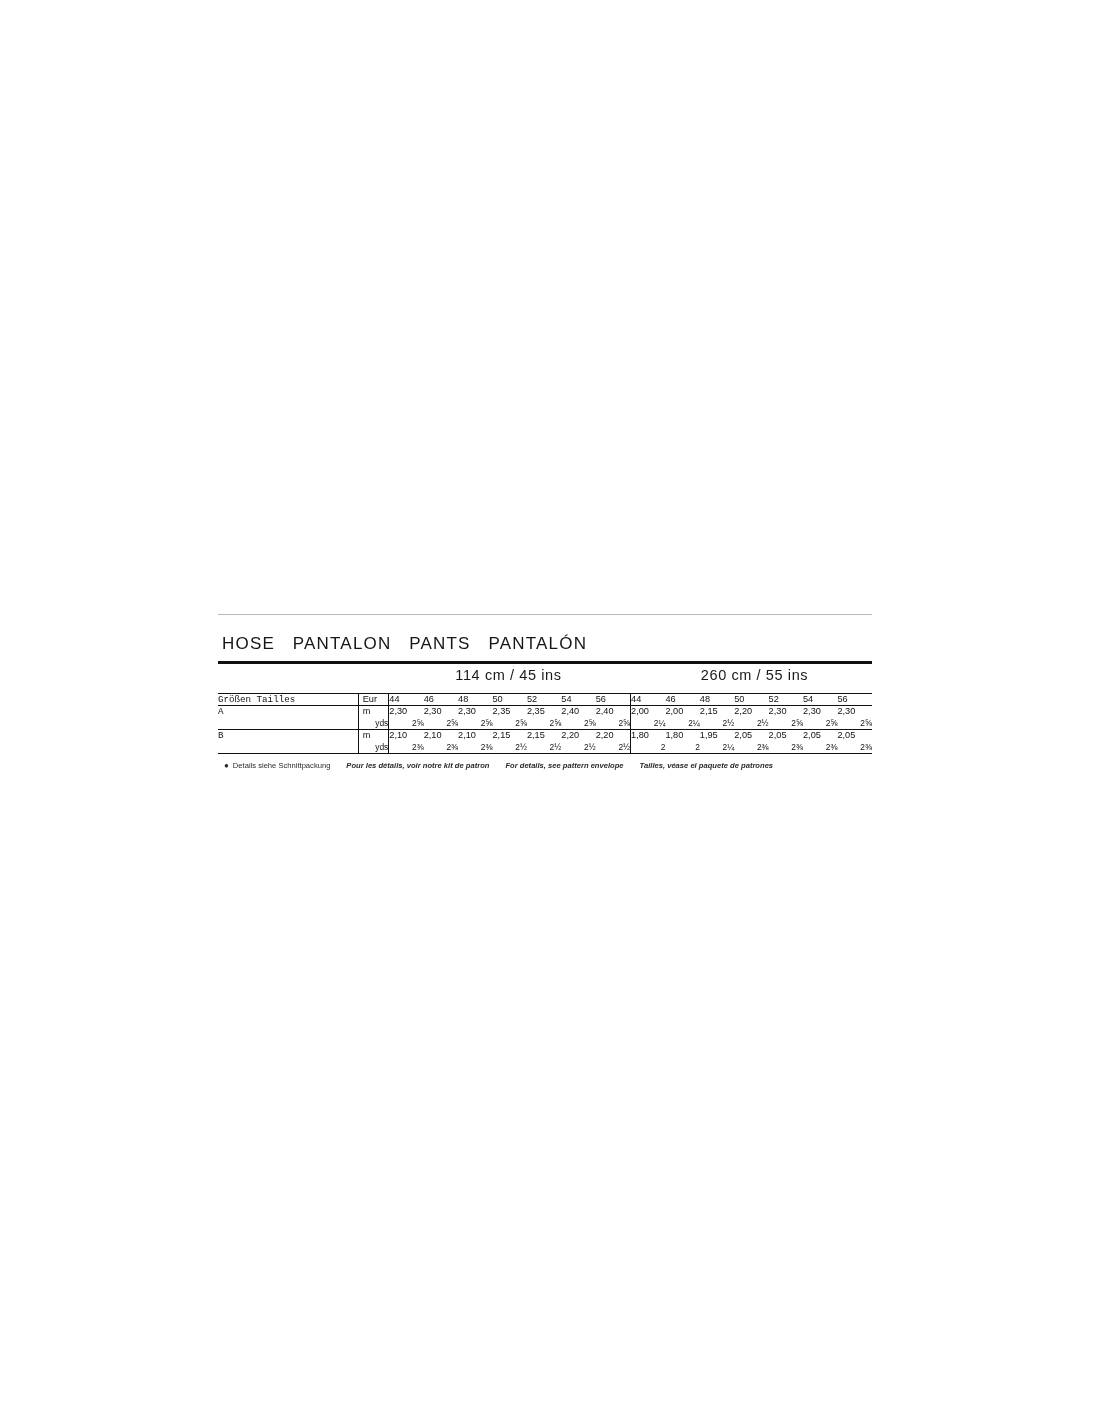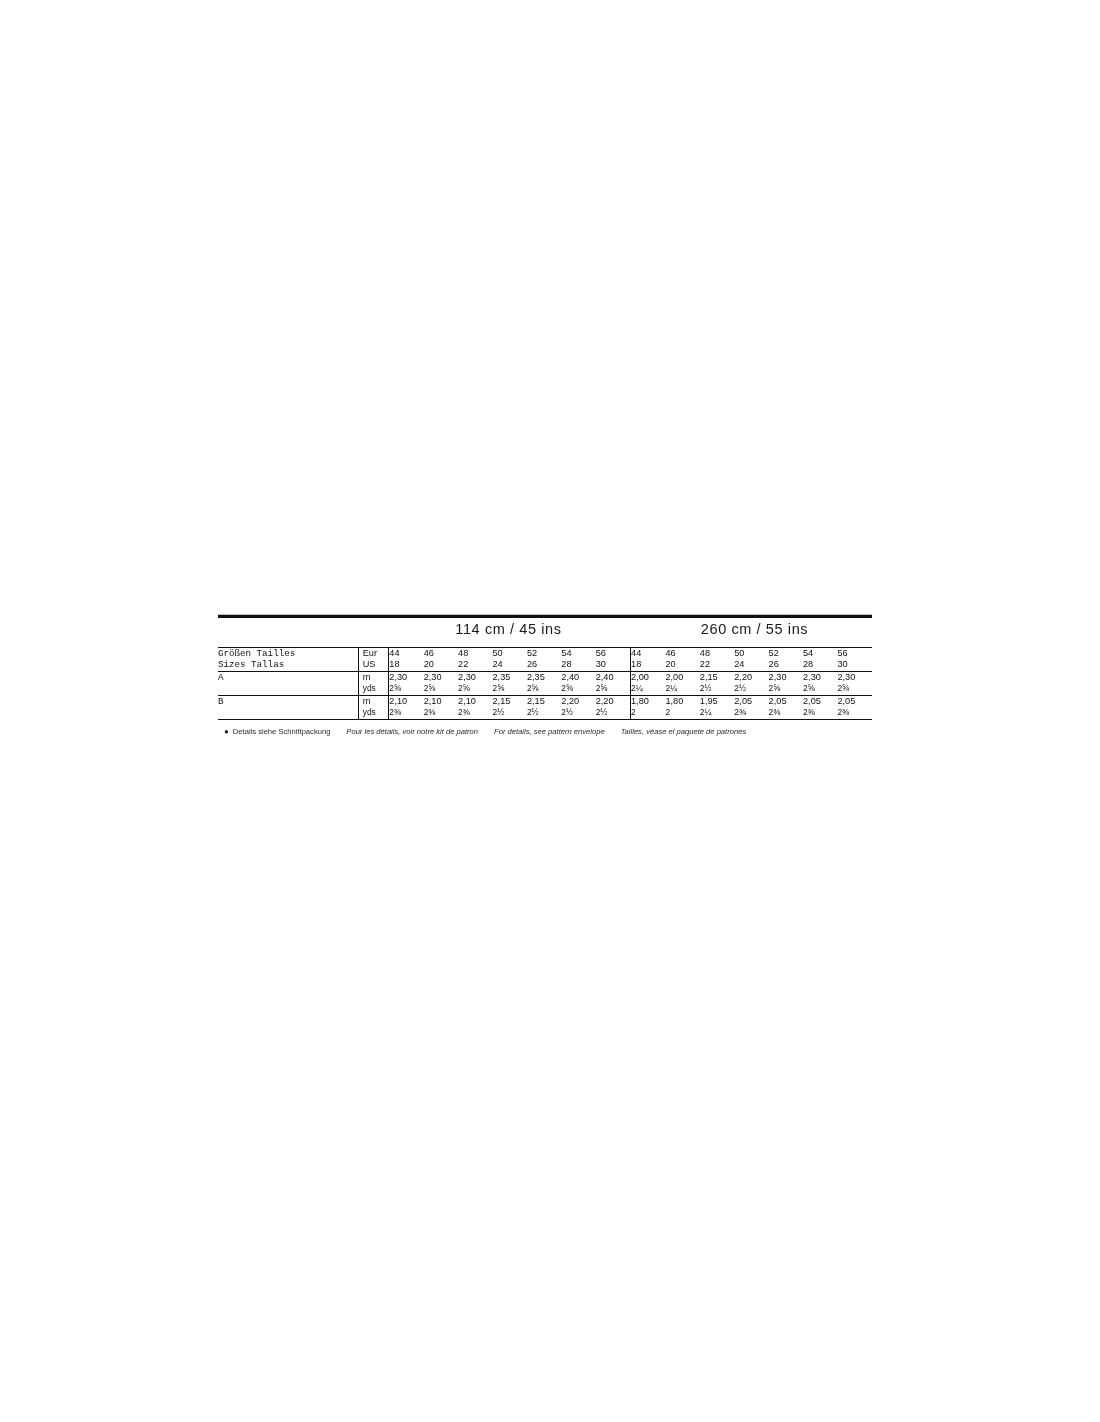--- a/index.html
+++ b/index.html
@@ -97,44 +97,46 @@
     border-left: 1.1px solid #111;
   }
   td.unit.sep {
     border-left: 1.1px solid #111;
     padding-left: 4px;
     margin-top: 48px;
   }
 
   .sub {
     font-size: 8.4px;
+    text-align: right;
   }
 
   .footnote {
     margin-top: 7px;
     font-size: 7.6px;
     color: #2a2a2a;
     display: flex;
     align-items: baseline;
     padding-left: 6px;
   }
   .footnote .dot {
     font-size: 8px;
     margin-right: 4px;
   }
   .footnote .fn-item { margin-right: 16px; font-style: normal; }
-  .footnote .fn-item.it { font-style: italic; }
+  .footnote .fn-item.it { font-style: italic; font-weight: bold; }
 </style>
 </head>
 <body>
 
 <div class="sheet">
 
   <div class="top-rule"></div>
 
+  <div class="title">HOSE   PANTALON   PANTS   PANTALÓN</div>
 
   <div class="heavy-rule"></div>
 
   <div class="widths">
     <div class="spacer-a"></div>
     <div class="w-label w1">114 cm / 45 ins</div>
     <div class="w-gap"></div>
     <div class="w-label w2">260 cm / 55 ins</div>
   </div>
 
@@ -156,38 +158,20 @@
         <td class="val">56</td>
         <td class="val sep">44</td>
         <td class="val">46</td>
         <td class="val">48</td>
         <td class="val">50</td>
         <td class="val">52</td>
         <td class="val">54</td>
         <td class="val">56</td>
       </tr>
 
-      <tr>
-        <td class="lbl">Sizes  Tallas</td>
-        <td class="unit sep">US</td>
-        <td class="val sep">18</td>
-        <td class="val">20</td>
-        <td class="val">22</td>
-        <td class="val">24</td>
-        <td class="val">26</td>
-        <td class="val">28</td>
-        <td class="val">30</td>
-        <td class="val sep">18</td>
-        <td class="val">20</td>
-        <td class="val">22</td>
-        <td class="val">24</td>
-        <td class="val">26</td>
-        <td class="val">28</td>
-        <td class="val">30</td>
-      </tr>
 
       <tr class="rule-row">
         <td colspan="16"></td>
       </tr>
 
       <tr>
         <td class="lbl">A</td>
         <td class="unit sep">m</td>
         <td class="val sep">2,30</td>
         <td class="val">2,30</td>

